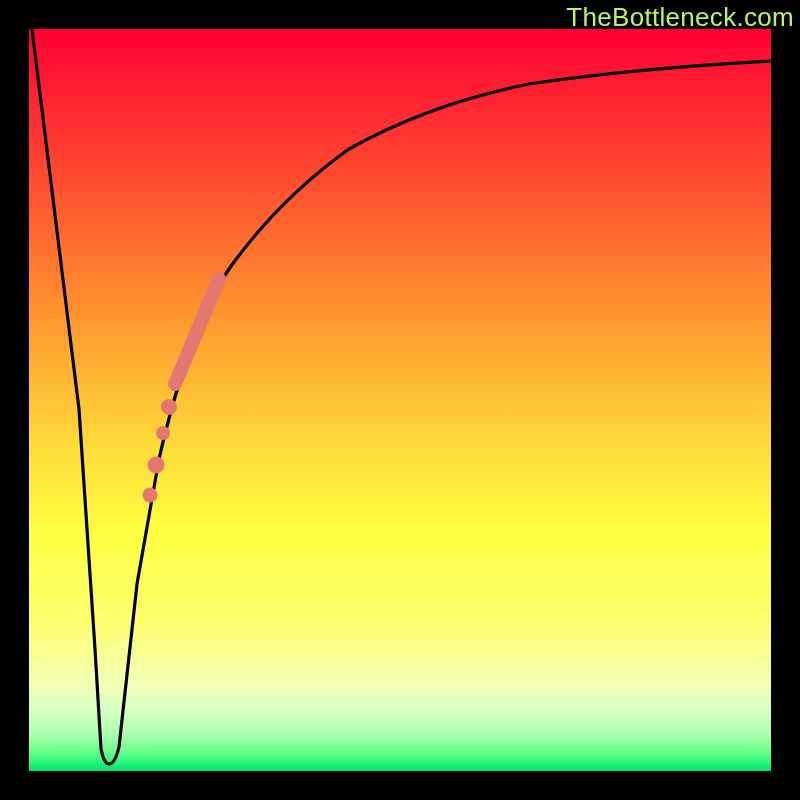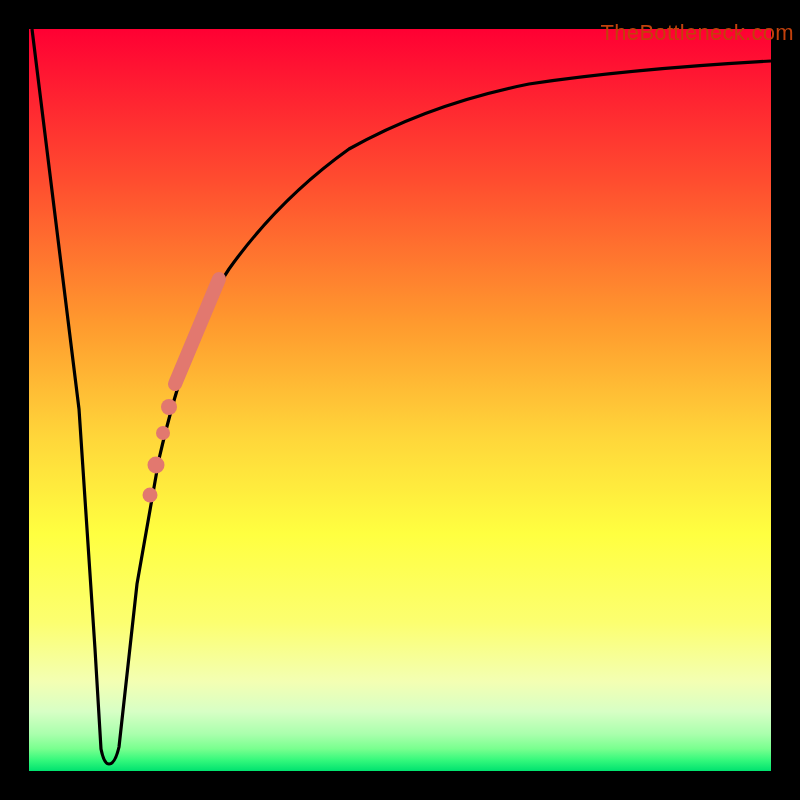--- a/index.html
+++ b/index.html
@@ -34,27 +34,26 @@
       #d7ffc5 92%,
       #aaffad 95%,
       #79ff8f 97%,
       #36f97c 98.5%,
       #00e26f 100%);
   }
   .watermark {
     position: absolute;
     top: 2px;
     right: 6px;
-    color: #c2410c;
-    font-size: 22px;
+    color: #bef264;
+    font-size: 26px;
     font-weight: 500;
     letter-spacing: 0.3px;
     pointer-events: none;
     user-select: none;
-    margin-top: 18px;
   }
   svg.curve {
     position: absolute;
     left: 0;
     top: 0;
     width: 742px;
     height: 742px;
   }
 </style>
 </head>

